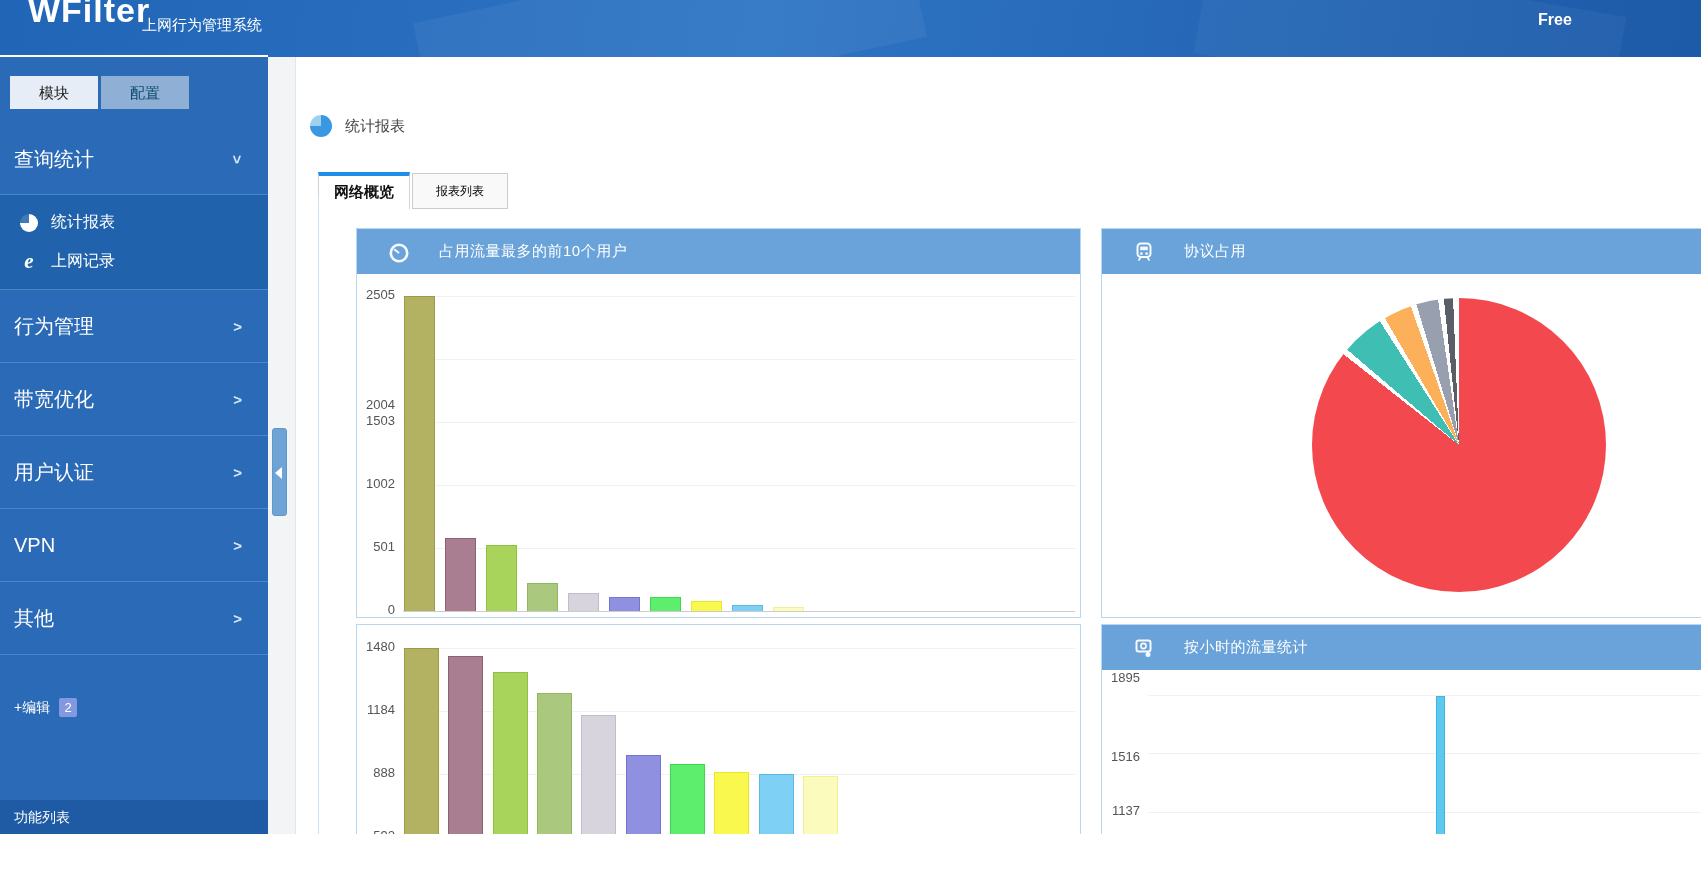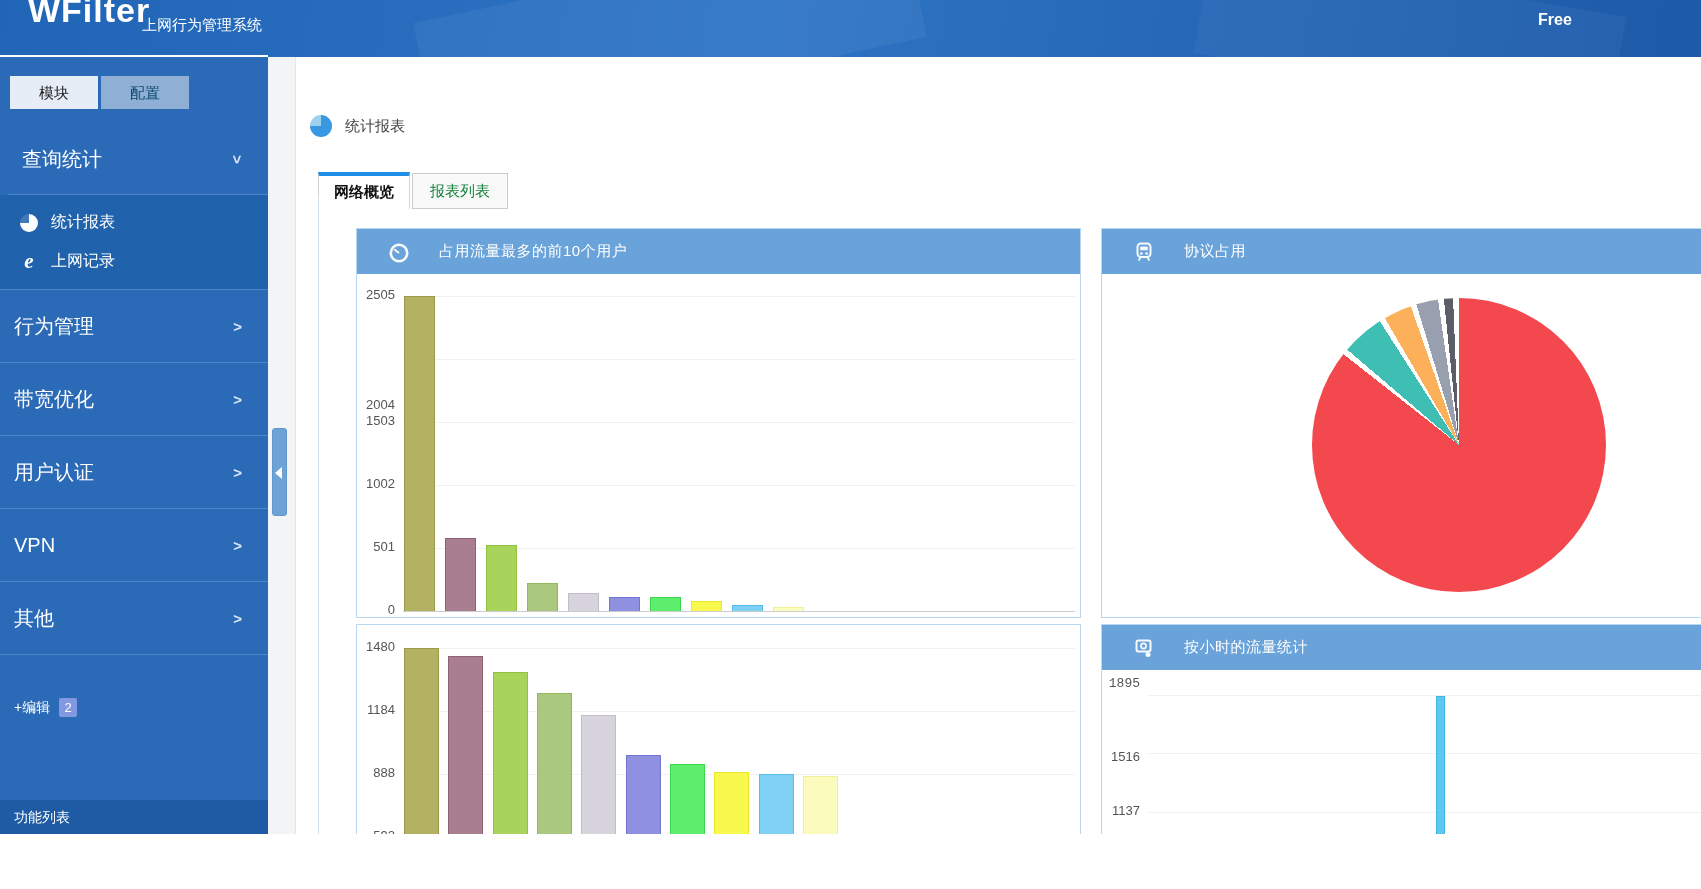--- a/index.html
+++ b/index.html
@@ -23,21 +23,21 @@
   .sidebar { position:absolute; top:55px; left:0; width:268px; bottom:0;
              background:#2a6ab6; border-top:2px solid #fff; }
   .side-tabs { margin:19px 0 0 10px; display:flex; gap:3px; }
   .side-tab { width:88px; height:33px; line-height:33px; text-align:center;
               font-size:15px; cursor:default; }
   .side-tab.active { background:#e6edf6; color:#1a1a1a; }
   .side-tab.inactive { background:#8fb0d4; color:#0c4a6e; }
   .menu { margin-top:15px; }
   .menu-item { height:73px; display:flex; align-items:center; justify-content:space-between;
                padding:0 26px 0 14px; border-bottom:1px solid #4c86c8; color:#fff; font-size:20px; }
-  .menu-item.first { height:71px;margin-left:8px; }
+  .menu-item.first { height:71px; }
   .chev { color:#d9e8f8; font-size:15px; font-weight:bold; display:inline-block; }
   .chev.down { transform:rotate(90deg); }
   .submenu { background:#2162ac; border-bottom:1px solid #4c86c8; padding:8px 0; }
   .submenu-item { height:39px; display:flex; align-items:center; gap:13px;
                   padding-left:20px; color:#fff; font-size:16px; }
   .w-pie { width:18px; height:18px; border-radius:50%; flex:none;
            background:conic-gradient(#fff 0deg 270deg, rgba(255,255,255,.15) 270deg 360deg); }
   .ie-e { font-family:"Liberation Serif", serif; font-style:italic; font-weight:bold;
           font-size:21px; color:#fff; width:18px; text-align:center; flex:none; }
   .edit-row { position:absolute; top:641px; left:14px; display:flex; align-items:center;
@@ -62,21 +62,21 @@
   .page-head { position:absolute; top:58px; left:14px; display:flex; align-items:center; gap:13px; }
   .pie-ico { width:22px; height:22px; border-radius:50%;
              background:conic-gradient(#3a97e2 0deg 270deg, #9fd0f0 270deg 360deg); }
   .page-title { font-size:15px; color:#444; }
   .tabbar { position:absolute; top:103px; left:22px; display:flex; align-items:flex-end; }
   .ctab { display:flex; align-items:center; justify-content:center; cursor:default;margin-top:12px; }
   .ctab.active { width:92px; height:37px; background:#fff; border-top:4px solid #1f8ee9;
                  border-left:1px solid #d2d2d2; border-right:1px solid #d2d2d2;
                  font-weight:bold; font-size:15px; color:#111; }
   .ctab.inactive { width:96px; height:36px; background:#f9f9f9; border:1px solid #ccc;
-                   color:#15803d; font-size:15px; margin-left:2px; }
+                   color:#000000; font-size:12px; margin-left:2px; }
   .tabpanel { position:absolute; top:140px; left:22px; right:0; bottom:0;
               border-left:1px solid #cfe0ef; }
   .grid { position:absolute; top:31px; left:37px;
           display:grid; grid-template-columns:725px 900px; grid-template-rows:390px 265px;
           column-gap:20px; row-gap:6px; }
   .panel { border:1px solid #b9d7f0; background:#fff; overflow:hidden; }
   .panel-head { height:45px; background:#69a3d9; display:flex; align-items:center; color:#fff; }
   .panel-head .p-ico { width:24px; height:24px; margin-left:30px; flex:none; }
   .panel-head .p-title { margin-left:28px; font-size:15px; letter-spacing:.5px; }
   .panel-body { position:relative; height:343px; overflow:hidden; background:#fff; }
@@ -279,21 +279,21 @@
               </svg>
             </span>
             <span class="p-title">按小时的流量统计</span>
           </div>
           <div class="panel-body">
             <div class="chart">
                 <div class="ycol">
                   <div class="ylabel" style="top: 191.704px;">758</div>
                   <div class="ylabel" style="top: 133.055px;">1137</div>
                   <div class="ylabel" style="top: 79px;">1516</div>
-                  <div class="ylabel" style="top: 6px; font-family: Liberation Mono, monospace;">1895</div>
+                  <div class="ylabel" style="top: 0;">1895</div>
                 </div>
                 <div class="plot" style="height: 318px;">
                   <div class="gridline" style="top: 200.704px;"></div>
                   <div class="gridline" style="top: 142.055px;"></div>
                   <div class="gridline" style="top: 83.4073px;"></div>
                   <div class="gridline" style="top: 24.7591px;"></div>
                   <div class="bar absbar" style="left: 288px; width: 9px; height: 292.467px; background: rgb(94, 201, 239); border-color: rgb(63, 182, 226);"></div>
                   <div class="bar absbar" style="left: 309px; width: 11px; height: 114.511px; background: rgb(243, 168, 229); border-color: rgb(228, 144, 214);"></div>
                 </div>
               </div>

